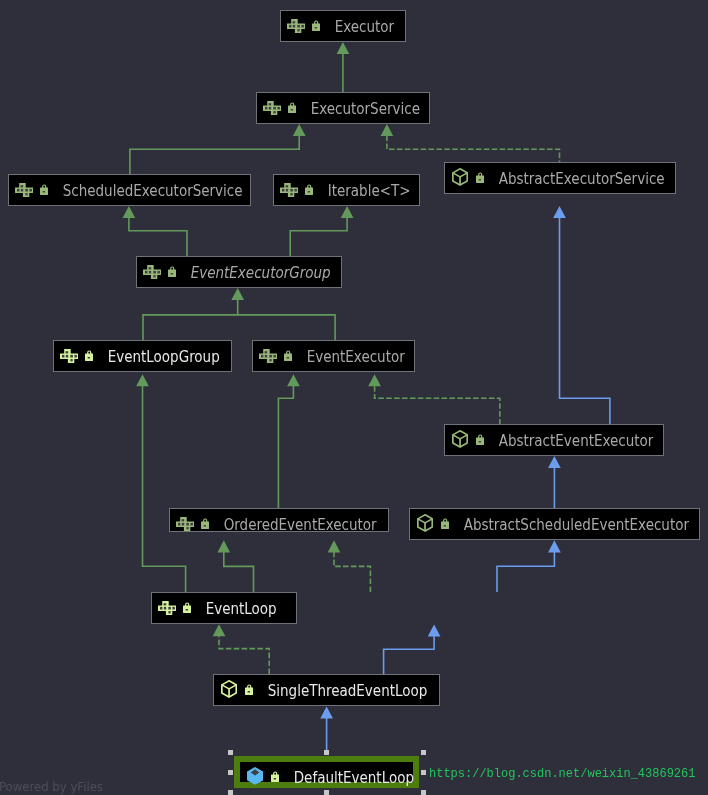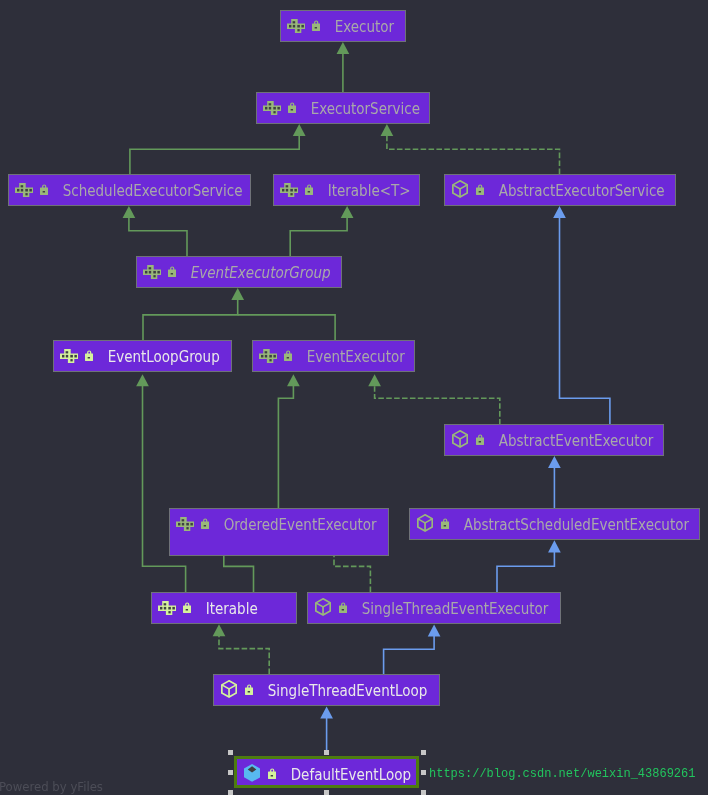--- a/index.html
+++ b/index.html
@@ -1,26 +1,26 @@
 <!DOCTYPE html>
 <html><head>
 <meta charset="utf-8">
 <title>DefaultEventLoop class hierarchy diagram</title>
 <style>
   html,body{margin:0;padding:0;}
   body{width:708px;height:795px;overflow:hidden;background:#2e2f3a;
        font-family:"DejaVu Sans",sans-serif;}
   #canvas{position:relative;width:708px;height:795px;background:#2e2f3a;}
   svg#edges{position:absolute;left:0;top:0;width:708px;height:795px;}
-  .node{position:absolute;box-sizing:border-box;background:#6d28d9;
+  .node{position:absolute;box-sizing:border-box;background:#000000;
         border:1px solid #6f7278;white-space:nowrap;}
   .node .lbl{position:absolute;font-size:15px;font-stretch:condensed;
              color:#a9a9a9;line-height:1;filter:blur(0px);}
   .node.hl .lbl{color:#e9e9e9;}
-  .node.sel{border:3px solid #4d7c0f;}
+  .node.sel{border:6px solid #4d7c0f;}
   .ico{position:absolute;display:block;}
   .handle{position:absolute;width:5.5px;height:5.2px;background:#c6c6c6;}
   .wm{position:absolute;font-family:Liberation Mono, monospace;
       font-size:12px;line-height:1;color:#22c55e;white-space:nowrap;filter:blur(0px);}
   .yf{position:absolute;font-size:13px;font-stretch:condensed;
       line-height:1;color:#4c4d57;white-space:nowrap;filter:blur(0px);}
 </style>
 </head>
 <body>
 
@@ -139,21 +139,21 @@
       </span>
       <span style="position:absolute;left:30.9px;top:9.4px">
         <svg class="ico" width="8.1" height="11.0" viewBox="0 0 8.1 11.0">
           <path d="M2.1 4.3 V2.5 A2.1 2.1 0 0 1 6.3 2.5 V5.0 H5.1 V2.5 A0.9 0.9 0 0 0 3.3 2.5 V4.3 Z" fill="#9ab87a"></path>
           <rect x="0" y="3.6" width="8.1" height="7.4" rx="0.45" fill="#9ab87a"></rect>
           <rect x="2.65" y="6.9" width="2.4" height="1.6" rx="0.3" fill="#3e4042"></rect>
         </svg>
       </span>
       <span class="lbl" style="left:53.7px;top:9.3px">Iterable&lt;T&gt;</span>
     </div>
-    <div class="node" style="left: 444px; top: 174px; width: 232px; height: 32px;">
+    <div class="node" style="left: 444px; top: 162px; width: 232px; height: 32px;">
       <span style="position:absolute;left:7.050000000000001px;top:5.3999999999999995px">
         <svg class="ico" width="16.1" height="17.8" viewBox="-0.85 -0.85 16.1 17.8">
           <g fill="none" stroke="#9ab87a" stroke-width="1.7" stroke-linejoin="miter">
             <path d="M7.2 0 L14.4 4.025 V12.075 L7.2 16.1 L0 12.075 V4.025 Z"></path>
             <path d="M0 4.025 L7.2 8.05 L14.4 4.025"></path>
             <path d="M7.2 8.05 V16.1"></path>
           </g>
         </svg>
       </span>
       <span style="position:absolute;left:30.9px;top:9.4px">
@@ -240,21 +240,21 @@
       </span>
       <span style="position:absolute;left:30.9px;top:9.4px">
         <svg class="ico" width="8.1" height="11.0" viewBox="0 0 8.1 11.0">
           <path d="M2.1 4.3 V2.5 A2.1 2.1 0 0 1 6.3 2.5 V5.0 H5.1 V2.5 A0.9 0.9 0 0 0 3.3 2.5 V4.3 Z" fill="#9ab87a"></path>
           <rect x="0" y="3.6" width="8.1" height="7.4" rx="0.45" fill="#9ab87a"></rect>
           <rect x="2.65" y="6.9" width="2.4" height="1.6" rx="0.3" fill="#3e4042"></rect>
         </svg>
       </span>
       <span class="lbl" style="left:53.7px;top:9.3px">AbstractEventExecutor</span>
     </div>
-    <div class="node" style="left: 169px; top: 508px; width: 220px; height: 48px;">
+    <div class="node" style="left: 169px; top: 508px; width: 220px; height: 24px;">
       <span style="position:absolute;left:5.700000000000001px;top:7.800000000000001px">
         <svg class="ico" width="18.8" height="14.4" viewBox="0 0 18.8 14.4">
           <path d="M4.2 0 H10.7 V4.4 H18.8 V10.1 H14.3 V14.4 H7.9 V10.1 H0 V4.4 H4.2 Z" fill="#9ab87a"></path>
           <rect x="5.6" y="2.2" width="2.6" height="2.2" fill="#3e4042"></rect>
           <rect x="2.0" y="5.9" width="2.4" height="2.6" fill="#3e4042"></rect>
           <rect x="5.8" y="5.9" width="2.4" height="2.6" fill="#3e4042"></rect>
           <rect x="10.3" y="5.9" width="2.6" height="2.6" fill="#3e4042"></rect>
           <rect x="14.4" y="5.9" width="2.5" height="2.6" fill="#3e4042"></rect>
           <rect x="10.4" y="10.1" width="2.3" height="2.3" fill="#3e4042"></rect>
         </svg>
@@ -299,40 +299,21 @@
           <rect x="10.4" y="10.1" width="2.3" height="2.3" fill="#3e4042"></rect>
         </svg>
       </span>
       <span style="position:absolute;left:30.9px;top:9.4px">
         <svg class="ico" width="8.1" height="11.0" viewBox="0 0 8.1 11.0">
           <path d="M2.1 4.3 V2.5 A2.1 2.1 0 0 1 6.3 2.5 V5.0 H5.1 V2.5 A0.9 0.9 0 0 0 3.3 2.5 V4.3 Z" fill="#d5f29c"></path>
           <rect x="0" y="3.6" width="8.1" height="7.4" rx="0.45" fill="#d5f29c"></rect>
           <rect x="2.65" y="6.9" width="2.4" height="1.6" rx="0.3" fill="#3e4042"></rect>
         </svg>
       </span>
-      <span class="lbl" style="left:53.7px;top:9.3px">Iterable</span>
-    </div>
-    <div class="node" style="left: 307px; top: 592px; width: 254px; height: 32px;">
-      <span style="position:absolute;left:7.050000000000001px;top:5.3999999999999995px">
-        <svg class="ico" width="16.1" height="17.8" viewBox="-0.85 -0.85 16.1 17.8">
-          <g fill="none" stroke="#9ab87a" stroke-width="1.7" stroke-linejoin="miter">
-            <path d="M7.2 0 L14.4 4.025 V12.075 L7.2 16.1 L0 12.075 V4.025 Z"></path>
-            <path d="M0 4.025 L7.2 8.05 L14.4 4.025"></path>
-            <path d="M7.2 8.05 V16.1"></path>
-          </g>
-        </svg>
-      </span>
-      <span style="position:absolute;left:30.9px;top:9.4px">
-        <svg class="ico" width="8.1" height="11.0" viewBox="0 0 8.1 11.0">
-          <path d="M2.1 4.3 V2.5 A2.1 2.1 0 0 1 6.3 2.5 V5.0 H5.1 V2.5 A0.9 0.9 0 0 0 3.3 2.5 V4.3 Z" fill="#9ab87a"></path>
-          <rect x="0" y="3.6" width="8.1" height="7.4" rx="0.45" fill="#9ab87a"></rect>
-          <rect x="2.65" y="6.9" width="2.4" height="1.6" rx="0.3" fill="#3e4042"></rect>
-        </svg>
-      </span>
-      <span class="lbl" style="left:53.7px;top:9.3px">SingleThreadEventExecutor</span>
+      <span class="lbl" style="left:53.7px;top:9.3px">EventLoop</span>
     </div>
     <div class="node hl" style="left: 213px; top: 674px; width: 227px; height: 32px;">
       <span style="position:absolute;left:7.050000000000001px;top:5.3999999999999995px">
         <svg class="ico" width="16.1" height="17.8" viewBox="-0.85 -0.85 16.1 17.8">
           <g fill="none" stroke="#d5f29c" stroke-width="1.7" stroke-linejoin="miter">
             <path d="M7.2 0 L14.4 4.025 V12.075 L7.2 16.1 L0 12.075 V4.025 Z"></path>
             <path d="M0 4.025 L7.2 8.05 L14.4 4.025"></path>
             <path d="M7.2 8.05 V16.1"></path>
           </g>
         </svg>

